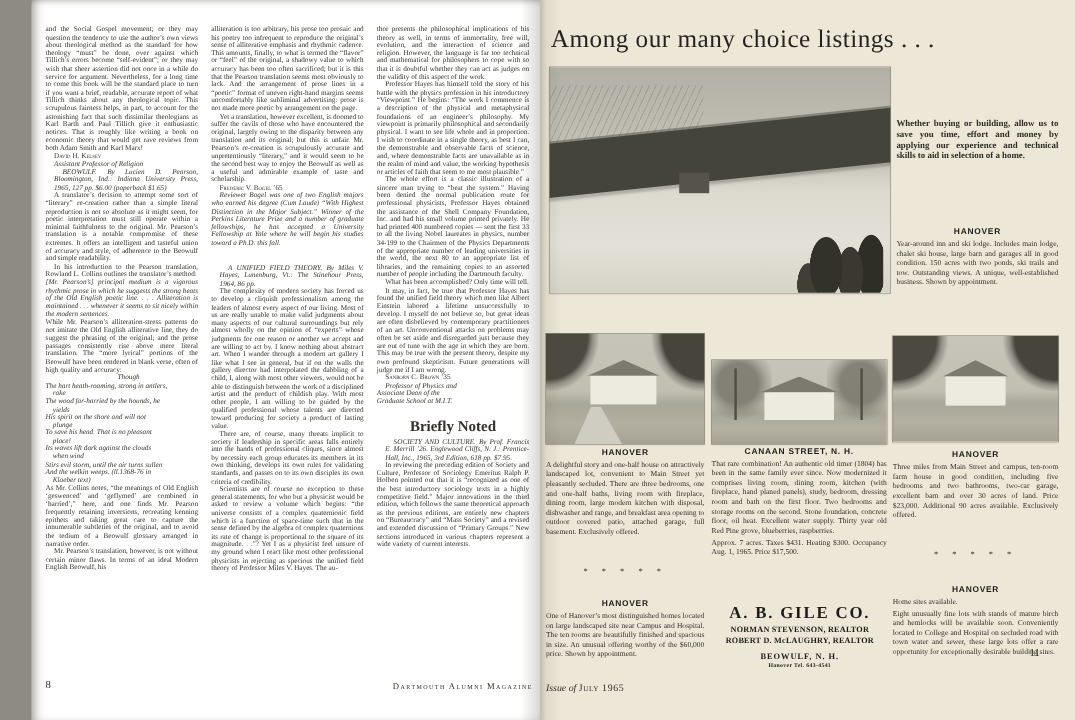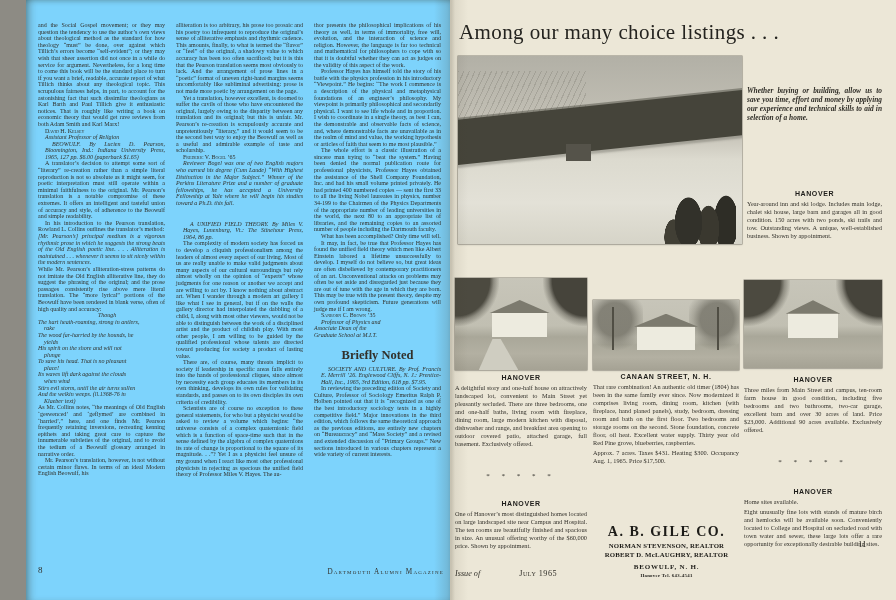--- a/index.html
+++ b/index.html
@@ -5,21 +5,21 @@
   html,body{margin:0;padding:0;}
   body{
     width:896px;height:600px;overflow:hidden;
     background:#8d8b84;
     font-family:"Liberation Serif", serif;
     color:#32302a;
   }
   .spread{position:absolute;top:0;left:0;width:896px;height:600px;}
   .page{position:absolute;top:0;height:600px;}
   .page-left{
-    left:26px;width:424px;background:#7dd3fc;
+    left:26px;width:424px;background:#ffffff;
     box-shadow:inset 7px 0 9px -5px rgba(50,45,30,.5), inset 0 4px 6px -4px rgba(50,45,30,.35);
   }
   .page-right{left:450px;width:446px;background:#ece7d7;}
   .gutter{
     position:absolute;left:434px;top:0;width:34px;height:600px;z-index:5;pointer-events:none;
     background:linear-gradient(90deg, rgba(60,52,34,0) 0%, rgba(60,52,34,.16) 40%, rgba(60,52,34,.22) 50%, rgba(60,52,34,.08) 62%, rgba(60,52,34,0) 100%);
   }
 
   
   .col{position:absolute;top:22px;width:127px;}
@@ -32,35 +32,35 @@
   .cit-hang{padding-left:7px;text-indent:-7px;}
   .quote{font-style:italic;font-size:5.8px;line-height:6.3px;margin:2.5px 0 2.5px 7px;text-align:justify;}
   .poem{font-style:italic;font-size:5.8px;line-height:6.3px;margin:2px 0 2px 11px;white-space:pre-wrap;}
   .briefly{font-weight:bold;font-size:12.5px;line-height:14px;text-align:center;margin:9px 0 4px;}
   .lp-pageno{position:absolute;left:12px;top:565px;font-size:9px;}
   .lp-mag{position:absolute;left:270px;top:568px;width:148px;text-align:right;
     font-variant:small-caps;letter-spacing:1.2px;font-size:7.2px;}
 
   
   .rp-title{position:absolute;left:9px;top:20px;font-size:21px;line-height:24px;color:#24231f;letter-spacing:.4px;}
-  .intro{position:absolute;left:297px;top:86px;width:135px;font-style:italic;font-weight:bold;
+  .intro{position:absolute;left:297px;top:98px;width:135px;font-weight:bold;
     font-size:7.4px;line-height:9px;text-align:justify;color:#2e2c26;}
   .lheading{position:absolute;font-family:"Liberation Sans",sans-serif;font-weight:bold;
     font-size:7px;line-height:8px;letter-spacing:.6px;text-align:center;color:#1e1d1a;}
   .ltext{position:absolute;font-size:6.3px;line-height:8px;text-align:justify;color:#32302a;}
   .ltext p{margin:0;text-indent:0;}
   .ltext p + p{margin-top:2px;}
   .dots{position:absolute;text-align:center;font-size:7px;letter-spacing:5px;color:#2b2a25;}
   .rp-issue{position:absolute;left:5px;top:569px;font-size:8.2px;}
   .rp-issue .it{font-style:italic;}
-  .rp-issue .sc{font-variant:small-caps;letter-spacing:.5px;margin-left:37px;}
+  .rp-issue .sc{font-variant:small-caps;letter-spacing:.5px;}
   .rp-pageno{position:absolute;left:408px;top:539px;font-size:9px;}
 
   .ad{position:absolute;left:143px;top:504px;width:147px;text-align:center;color:#1d1c18;}
-  .ad-name{font-weight:bold;font-size:14px;line-height:15px;letter-spacing:1.5px;margin-top:20px;}
+  .ad-name{font-weight:bold;font-size:14px;line-height:15px;letter-spacing:1.5px;}
   .ad-line{font-weight:bold;font-size:6.8px;line-height:8px;letter-spacing:.2px;margin-top:3px;font-family:"Liberation Serif",serif;}
   .ad-city{font-weight:bold;font-size:7px;margin-top:4px;letter-spacing:.8px;}
   .ad-tel{font-weight:bold;font-size:4.8px;margin-top:2px;letter-spacing:.3px;}
 
   
   .photo{position:absolute;overflow:hidden;box-shadow:0 0 0 .5px #89857a, 0 1px 2px rgba(0,0,0,.15);}
   .hero{left:8px;top:56px;width:284px;height:188px;
     background:linear-gradient(180deg,#b2b0a6 0%,#c6c3b8 42%,#dcdacf 55%,#e3e1d7 78%,#d6d4c8 100%);}
   .hero-treeline{position:absolute;left:-8%;top:26%;width:116%;height:24%;background:#45443a;
     transform:rotate(-6deg);

